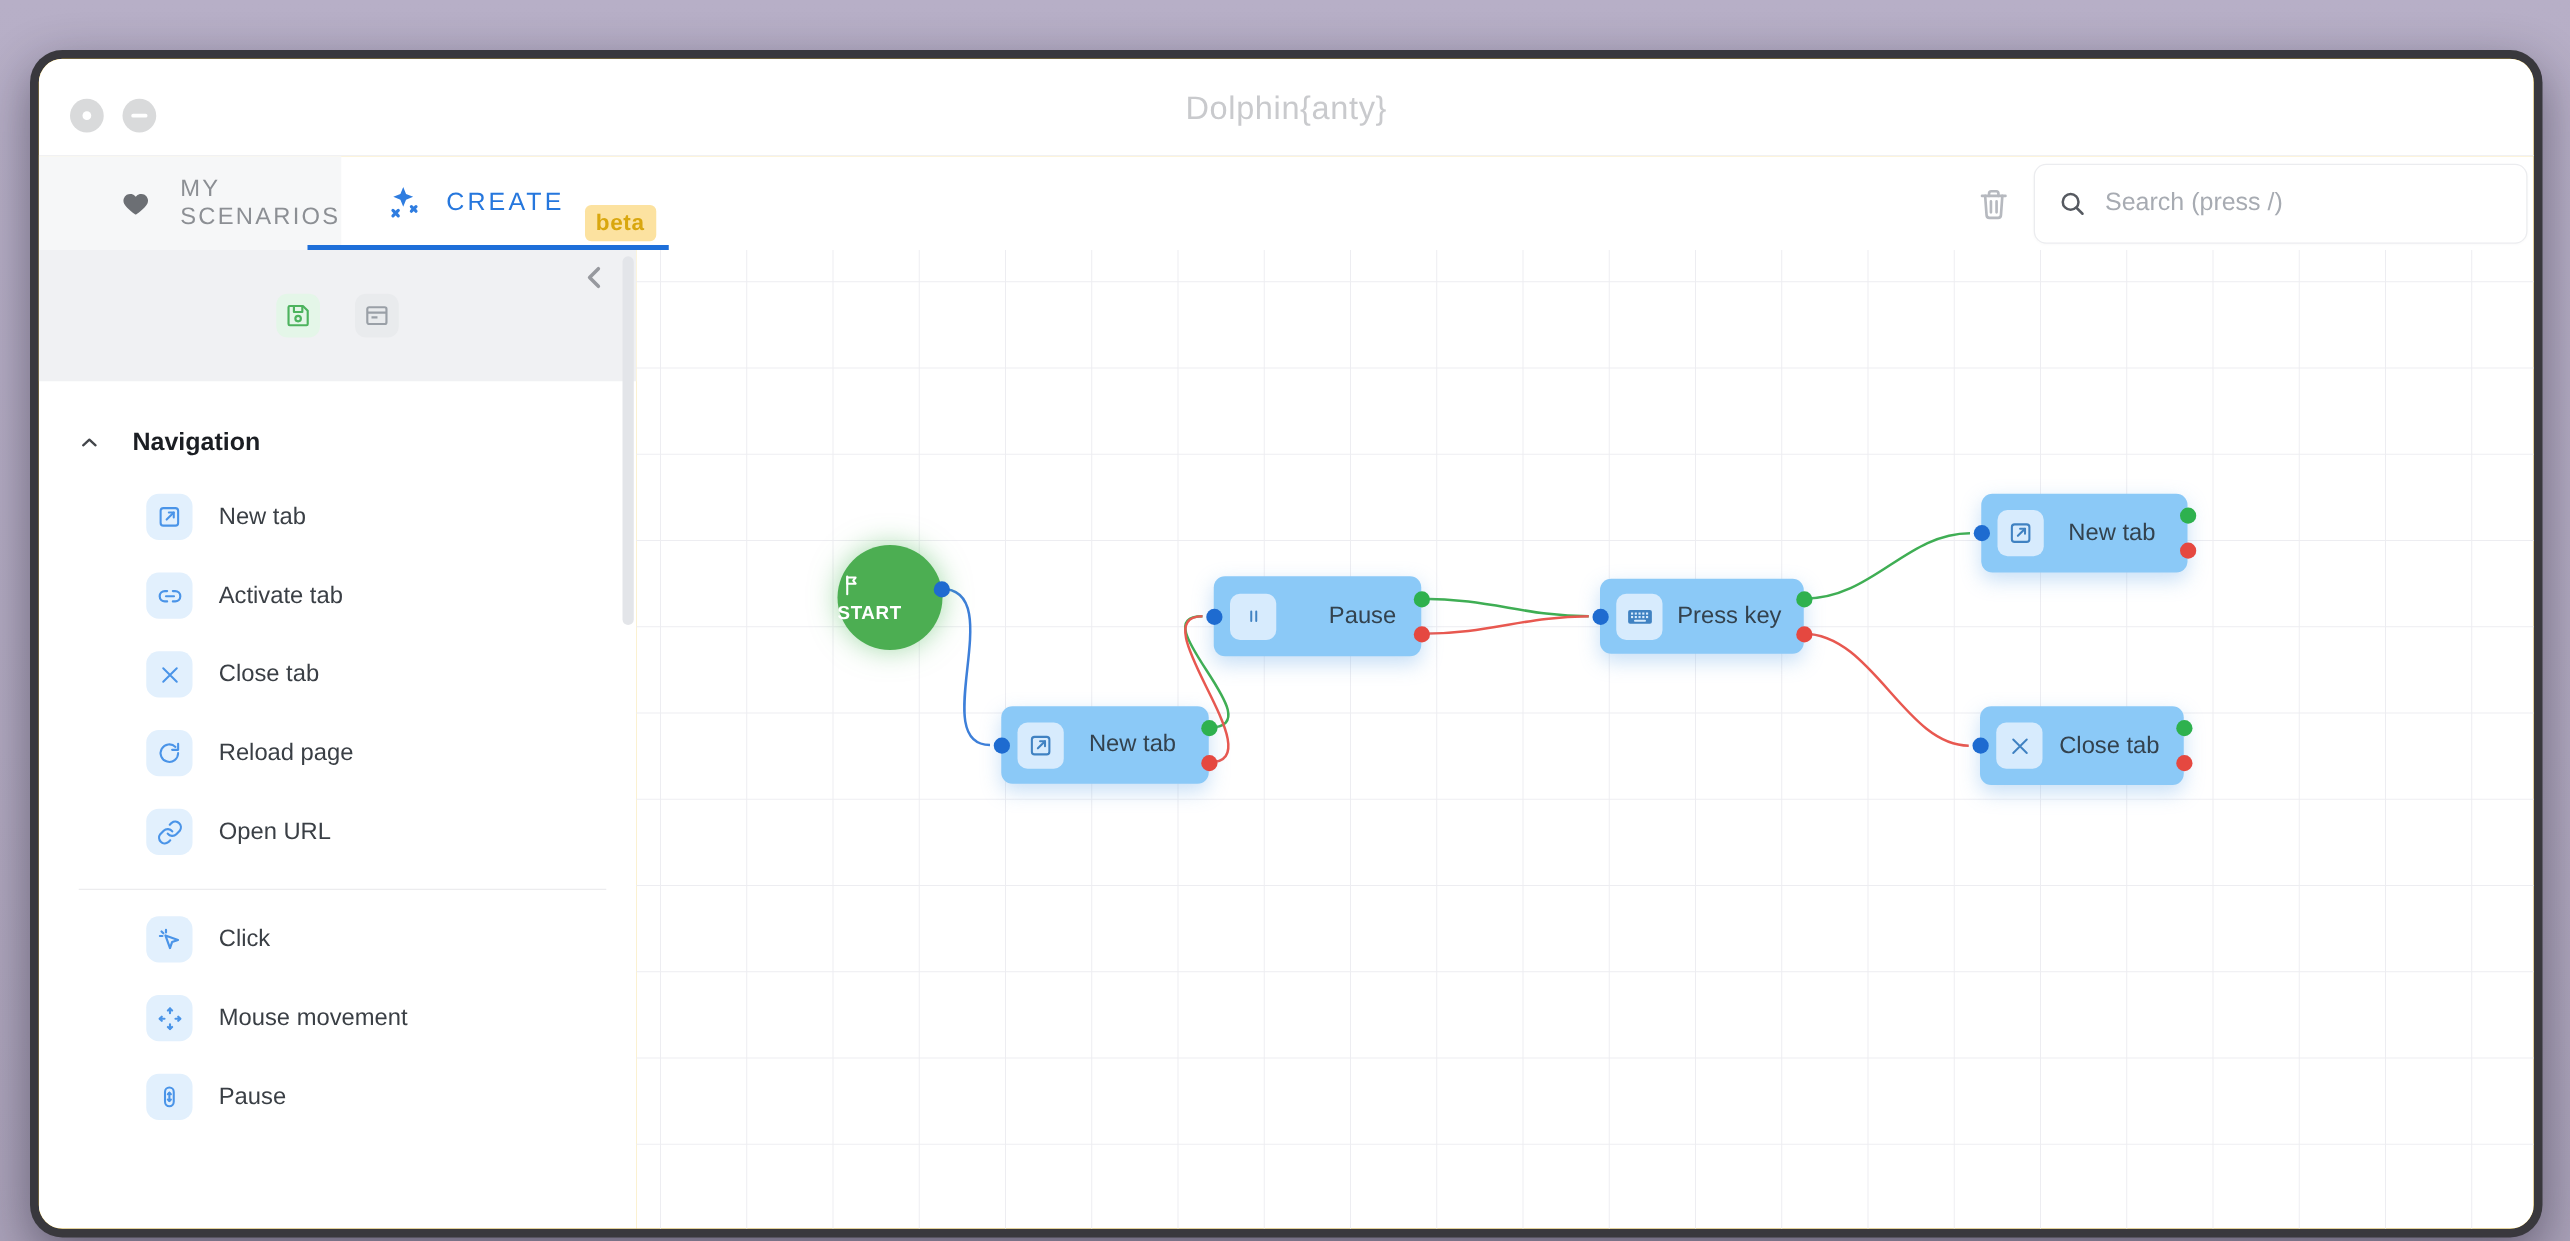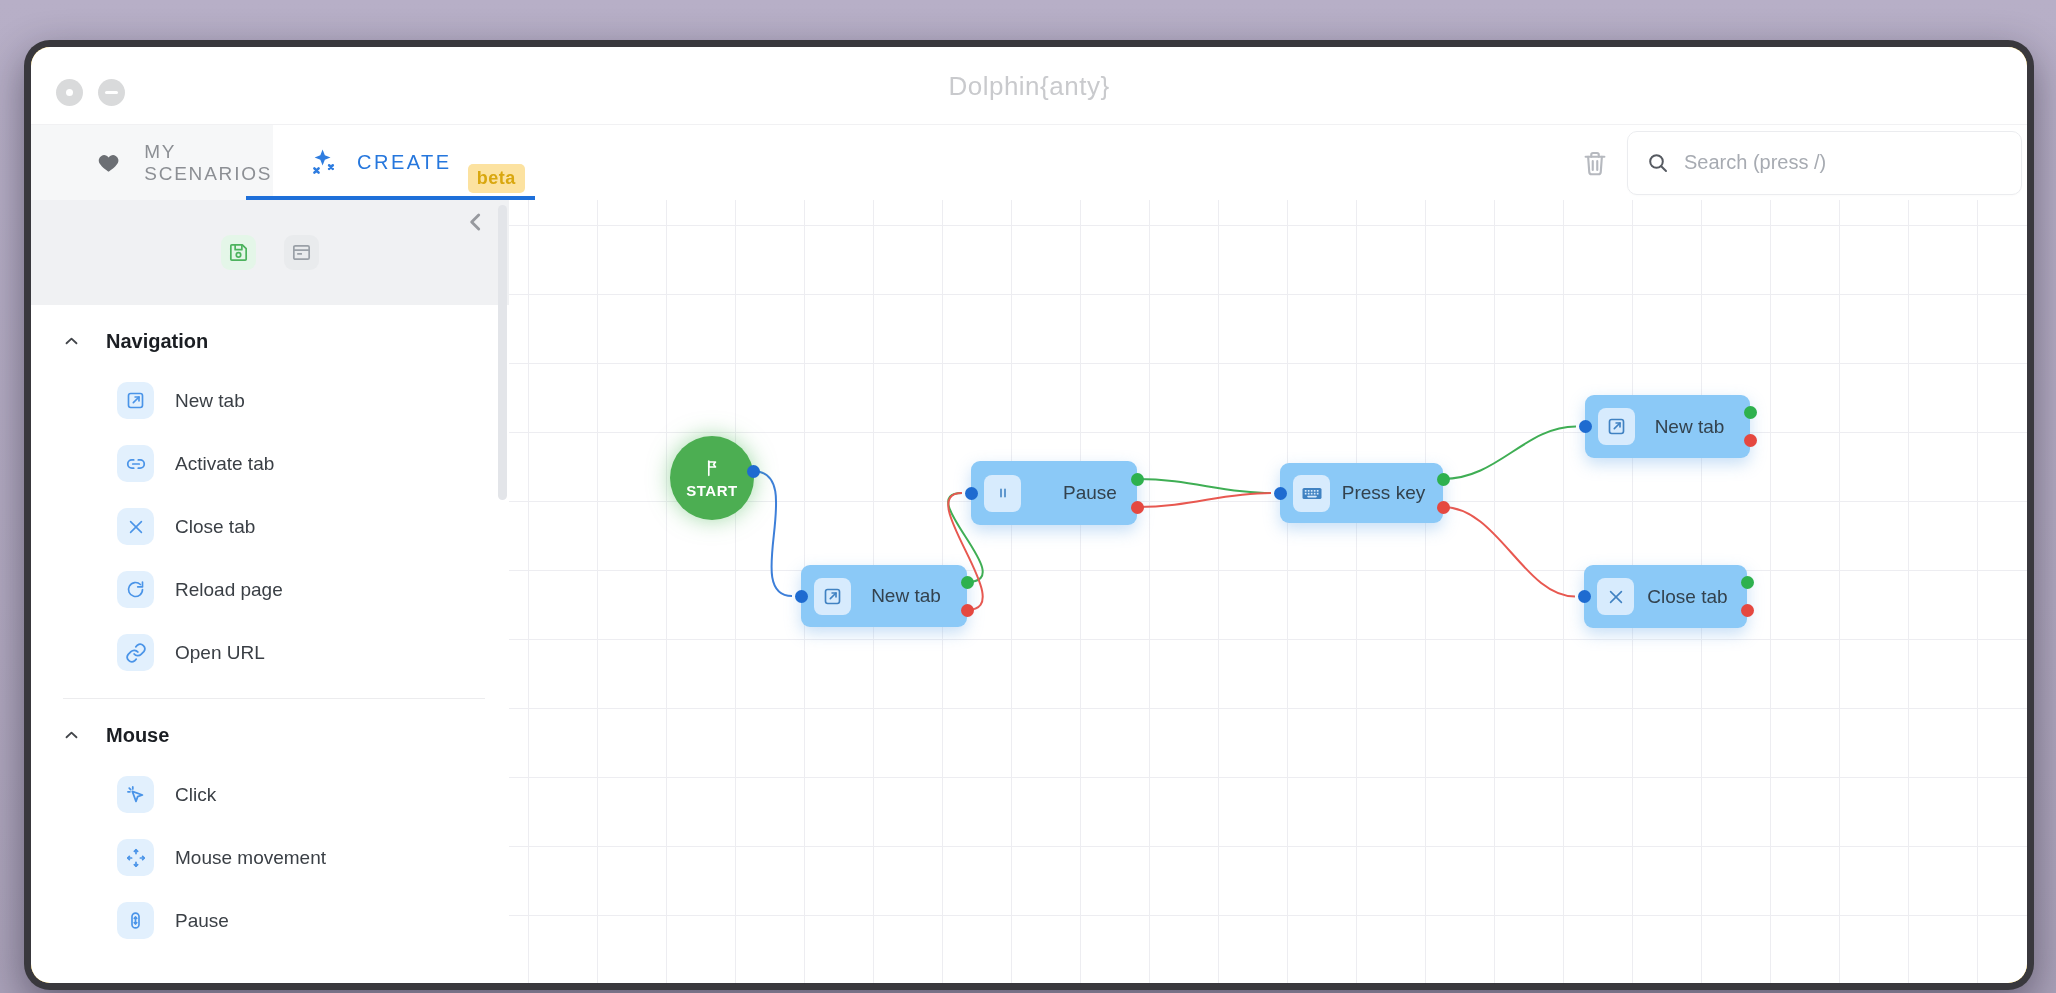--- a/index.html
+++ b/index.html
@@ -41,40 +41,40 @@
 
   
   .main { position:relative; display:flex; height:783px; }
   .sidebar { position:relative; width:478px; background:#fff; flex:none; }
   .sb-head { position:relative; height:105px; background:#f0f1f3; display:flex; align-items:center; justify-content:center; gap:28px; }
   .sb-btn { width:35px; height:35px; border:none; border-radius:9px; cursor:pointer; display:flex; align-items:center; justify-content:center; }
   .sb-btn.green { background:#e4f6e8; color:#4db35e; }
   .sb-btn.gray  { background:#e9ebed; color:#9aa0a7; }
   .collapse { position:absolute; right:16px; top:6px; width:34px; height:34px; background:none; border:none; cursor:pointer; color:#97999e; }
   .sb-scrollbar { position:absolute; right:2px; top:5px; width:9px; height:295px; border-radius:5px; background:#e3e5e9; }
-  .sb-body { padding-top:8px; }
+  .sb-body { padding-top:21px; }
   .sb-section-head { height:56px; display:flex; align-items:center; gap:26px; padding-left:32px; cursor:pointer; }
   .sb-section-title { font-size:20px; font-weight:700; color:#1b1e23; }
   .sb-chevron { color:#43464b; display:flex; }
   .sb-item { height:63px; display:flex; align-items:center; gap:21px; padding-left:86px; cursor:pointer; }
   .sb-icon { width:37px; height:37px; border-radius:10px; background:#e2f0fd; color:#4a94e8;
              display:flex; align-items:center; justify-content:center; flex:none; }
   .sb-item-label { font-size:19px; color:#3a3f45; }
   .sb-divider { border-top:1px solid #ececee; margin:14px 24px 8px 32px; }
 
   
   .canvas { position:relative; flex:1; background:#fff; overflow:hidden;
     background-image:linear-gradient(to right,#ededf1 1px,transparent 1px),
                      linear-gradient(to bottom,#ededf1 1px,transparent 1px);
     background-size:69px 69px; background-position:19px 25px; }
   .edges { position:absolute; left:0; top:0; }
   .edges path { fill:none; stroke-width:2; }
 
   .start-node { position:absolute; border-radius:50%; background:#4cae52; color:#fff; cursor:grab;
-    display:flex; flex-direction:column; align-items:center; justify-content:center; gap:3px;
+    display:flex; flex-direction:column; justify-content:center; gap:3px;
     box-shadow:0 0 22px rgba(86,186,96,.55); }
   .start-label { font-size:15px; font-weight:600; letter-spacing:.5px; }
 
   .flow-node { position:absolute; background:#8bc9f7; border-radius:9px; cursor:grab;
     display:flex; align-items:center; padding-left:13px;
     box-shadow:0 6px 16px rgba(130,185,235,.45); }
   .node-icon { width:37px; height:37px; border-radius:8px; background:#d7ebfd; color:#4082c2;
     display:flex; align-items:center; justify-content:center; flex:none; }
   .node-label { flex:1; text-align:center; font-size:19px; color:#33424e; padding-right:6px; }
 
@@ -213,28 +213,20 @@
                     <svg width="22" height="22" viewBox="0 0 24 24" fill="none" stroke="currentColor" stroke-width="1.9" stroke-linecap="round" stroke-linejoin="round">
                       <path d="M10 13a5 5 0 0 0 7.5.5l3-3a5 5 0 0 0-7-7l-1.7 1.7"></path>
                       <path d="M14 11a5 5 0 0 0-7.5-.5l-3 3a5 5 0 0 0 7 7l1.7-1.7"></path>
                     </svg>
                   </span>
                   <span class="sb-item-label">Open URL</span>
                 </div>
               </div>
               <div class="sb-divider"></div>
               <div class="sb-section">
-                <div class="sb-section-head">
-                  <span class="sb-chevron">
-                    <svg width="17" height="17" viewBox="0 0 24 24" fill="none" stroke="currentColor" stroke-width="2.6" stroke-linecap="round" stroke-linejoin="round">
-                      <path d="M5 14.5L12 8l7 6.5"></path>
-                    </svg>
-                  </span>
-                  <span class="sb-section-title">Mouse</span>
-                </div>
                 <div class="sb-item">
                   <span class="sb-icon">
                     <svg width="22" height="22" viewBox="0 0 24 24" fill="none" stroke="currentColor" stroke-width="1.9" stroke-linecap="round" stroke-linejoin="round">
                       <path d="M8 8l4 11 1.8-5.2L19 12z"></path>
                       <path d="M8.5 3.2v2.2M4.6 4.6l1.6 1.6M3.2 8.5h2.2"></path>
                     </svg>
                   </span>
                   <span class="sb-item-label">Click</span>
                 </div>
                 <div class="sb-item">

